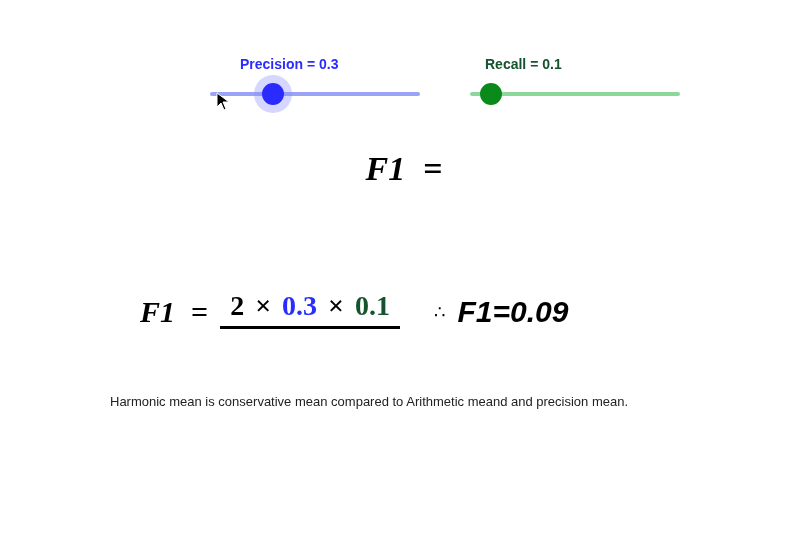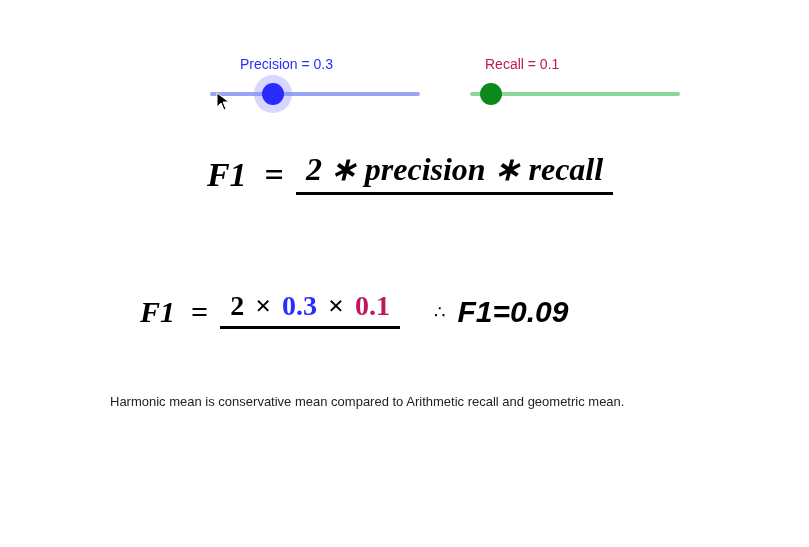--- a/index.html
+++ b/index.html
@@ -50,21 +50,21 @@
   .slider-thumb {
     position: absolute;
     width: 22px;
     height: 22px;
     border-radius: 50%;
     top: 23px;
     transform: translateX(-50%);
     box-sizing: border-box;
   }
   .precision-color { color: #2a2cff; }
-  .recall-color { color: #be185d; }
+  .recall-color { color: #14532d; font-weight: bold; }
 
   .formula-main {
     position: absolute;
     top: 150px;
     left: 130px;
     width: 560px;
     text-align: center;
   }
   .formula-main .lhs {
     display: inline-block;
@@ -173,41 +173,38 @@
     height: 20px;
     pointer-events: none;
   }
 </style>
 </head>
 <body>
 
 <div class="sliders">
 
   <div class="slider" style="width:210px;">
-    <div class="slider-label precision-color" style="left:30px;">Precision = 0.3</div>
+    <div class="slider-label precision-color" style="left:30px;font-weight:bold;">Precision = 0.3</div>
     <div class="slider-track" style="width:210px;background:#9aa3f5;"></div>
     <div class="slider-thumb-halo" style="left:63px;background:#8a8cff;"></div>
     <div class="slider-thumb" style="left:63px;background:#2a2cff;border:2px solid #2a2cff;"></div>
   </div>
 
   <div class="slider" style="width:210px;">
     <div class="slider-label recall-color" style="left:15px;">Recall = 0.1</div>
     <div class="slider-track" style="width:210px;background:#8ed79a;"></div>
 
     <div class="slider-thumb" style="left:21px;background:#0a8a1a;border:2px solid #0a8a1a;"></div>
   </div>
 </div>
 
 <div class="formula-main">
   <span class="lhs">F1</span>
   <span class="eq">=</span>
   <span class="frac">
-    <span class="num">
-      <span>2</span><span> ∗ </span><span>precision</span><span> ∗ </span><span>recall</span>
-    </span>
     <span class="bar"></span>
   </span>
 </div>
 
 <div class="formula-sub">
   <span class="lhs">F1</span>
   <span class="eq">=</span>
   <span class="frac2">
     <span class="num">
       <span>2</span>
@@ -216,20 +213,20 @@
       <span style="padding:0 4px;">×</span>
       <span class="recall-color">0.1</span>
     </span>
     <span class="bar"></span>
   </span>
   <span class="therefore">∴</span>
   <span class="result">F1=0.09</span>
 </div>
 
 <div class="desc">
-  <div>Harmonic mean is conservative mean compared to Arithmetic recall and geometric mean.</div>
+  <div>Harmonic mean is conservative mean compared to Arithmetic meand and precision mean.</div>
 </div>
 
 <div class="cursor" style="left:216px;top:92px;">
   <svg viewBox="0 0 16 20" width="16" height="20">
     <path d="M1 1 L1 15 L5 11 L8 18 L10 17 L7 10 L13 10 Z" fill="#000" stroke="#fff" stroke-width="1"></path>
   </svg>
 </div>
 
 </body></html>

